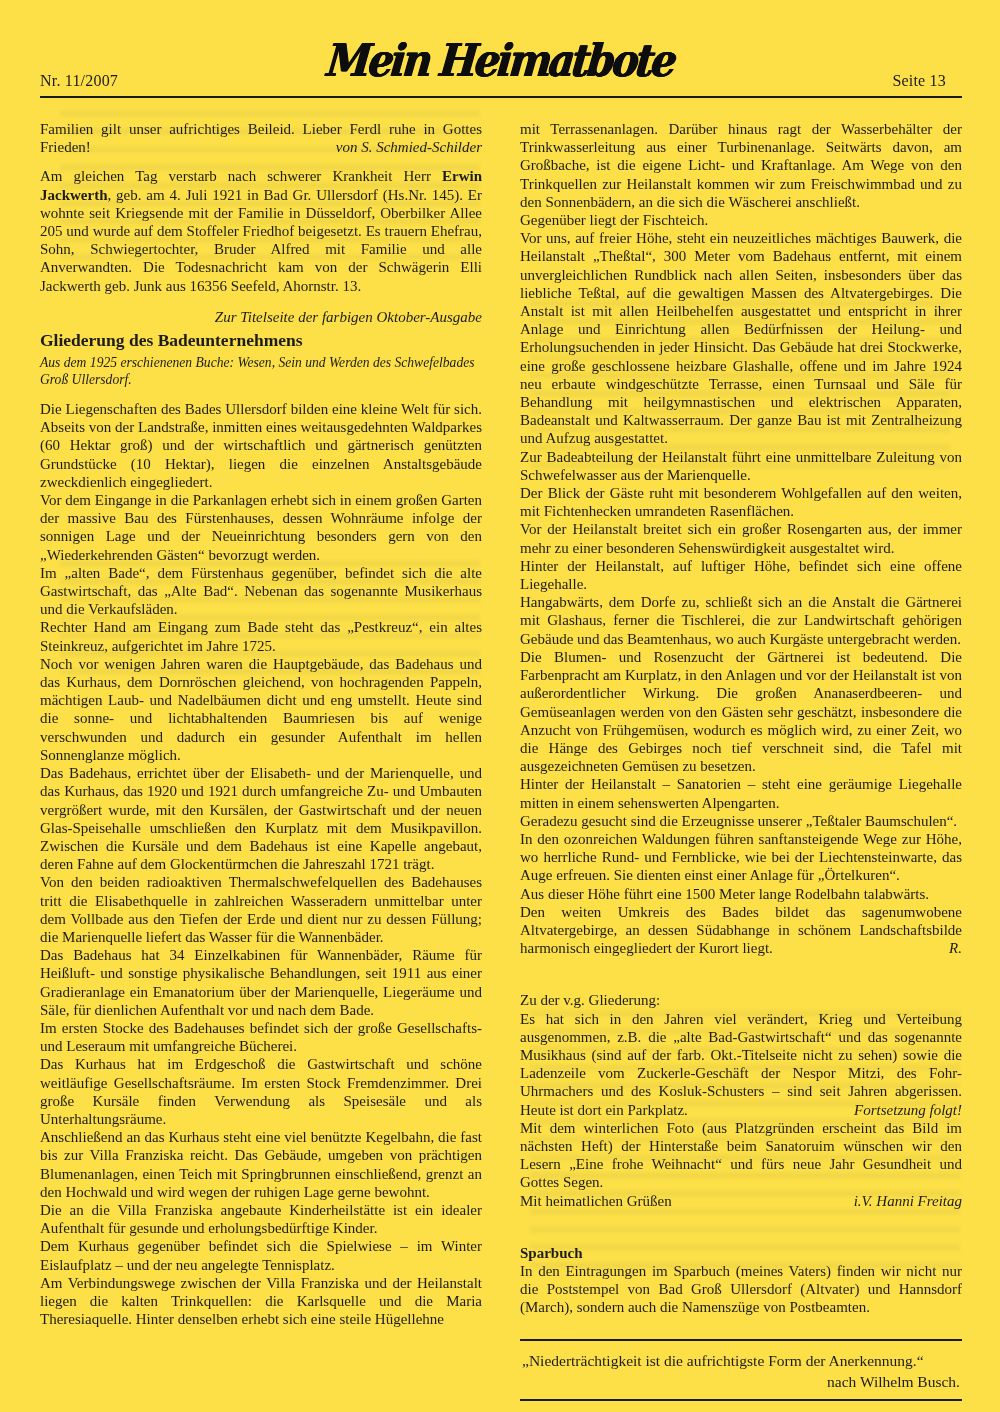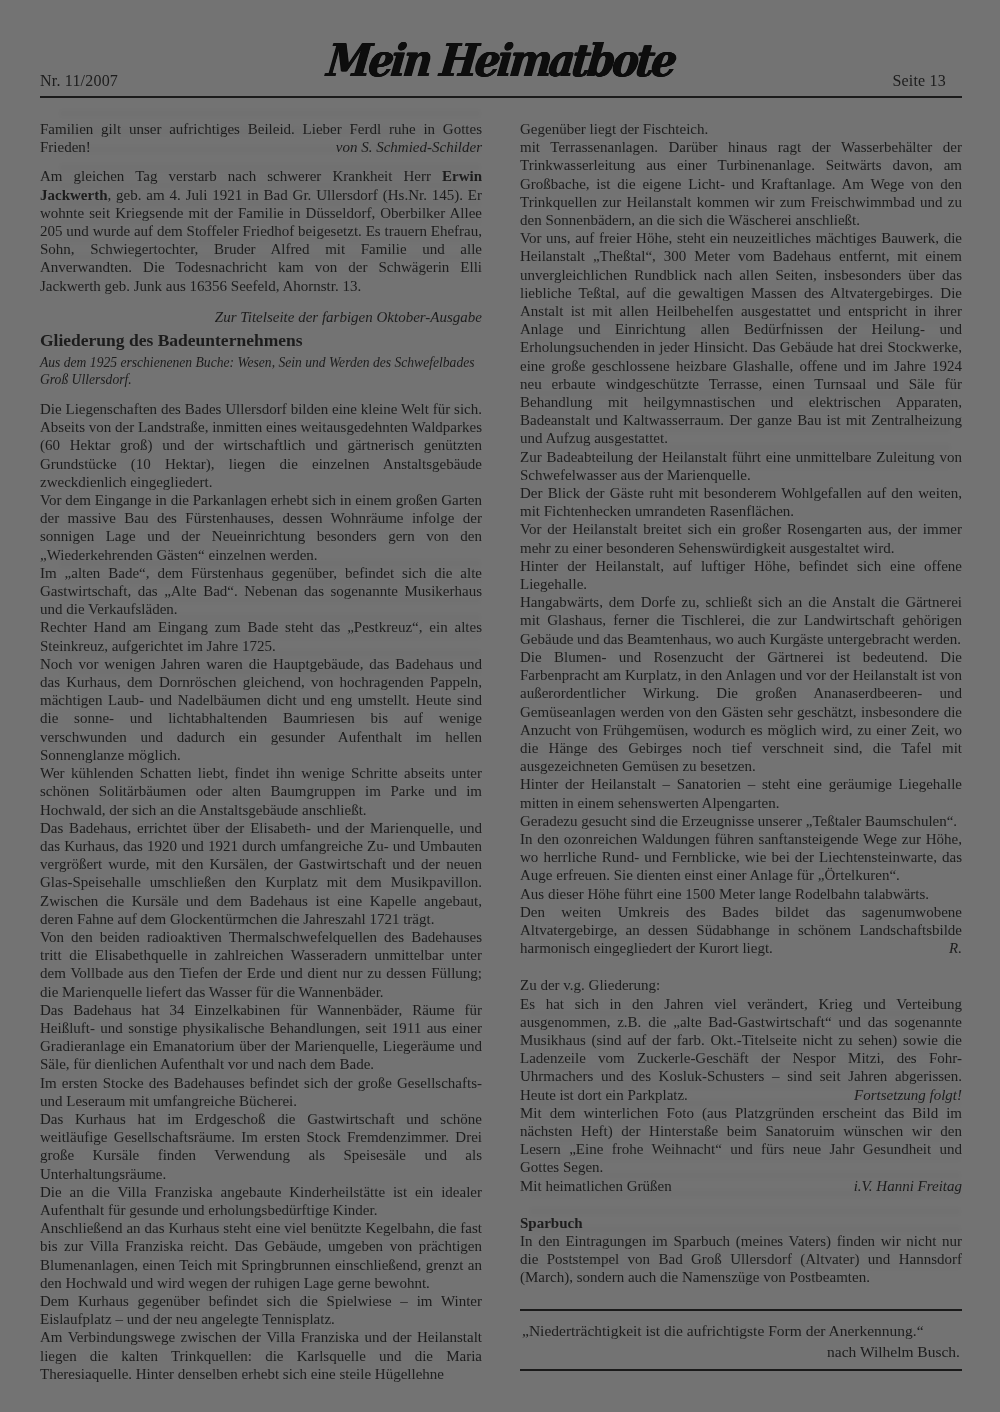--- a/index.html
+++ b/index.html
@@ -1,20 +1,20 @@
 <!DOCTYPE html>
 <html lang="de"><head>
 <meta charset="utf-8">
 <style>
   html,body{margin:0;padding:0;background:#e8e6e1;}
   .page{
     position:relative;
     width:1000px;height:1412px;
     margin:0 auto;
-    background:#737373;
+    background:#fde047;
     color:#1c1c1c;
     font-family:"Liberation Serif","DejaVu Serif",serif;
     box-sizing:border-box;
     padding:34px 38px 0 40px;
     overflow:hidden;
   }
   
   .ghost{
     position:absolute;
     opacity:0.055;
@@ -58,21 +58,21 @@
   .col{
     width:448px;
     font-size:15px;
     line-height:18.2px;
     text-align:justify;
     text-justify:inter-word;
     hyphens:auto;-webkit-hyphens:auto;
   }
   .para{margin:0;}
   .para.sp{margin-top:11px;}
-  .para.sp2{margin-top:19px;}
+  .para.sp2{margin-top:34px;}
   .b{font-weight:bold;}
   .i{font-style:italic;}
   .ci{text-align:right;font-style:italic;margin-top:13px;}
   .cb{text-align:left;font-weight:bold;font-size:17.5px;line-height:22px;margin-top:3px;margin-bottom:4px;}
   .si{font-style:italic;font-size:13.6px;line-height:16.5px;text-align:left;margin-bottom:12px;}
   .tail{float:right;}
   .tail.i{font-style:italic;}
 
   .quote-box{
     margin-top:22px;
@@ -100,39 +100,38 @@
   </div>
 
   <div class="columns">
     <div class="col" id="col-left">
         <p class="para "><span>Familien gilt unser aufrichtiges Beileid. Lieber Ferdl ruhe in Gottes Frieden!</span><span class="tail i">von S. Schmied-Schilder</span></p>
         <p class="para sp"><span>Am gleichen Tag verstarb nach schwerer Krankheit Herr </span><span class="b">Erwin Jackwerth</span><span>, geb. am 4. Juli 1921 in Bad Gr. Ullersdorf (Hs.Nr. 145). Er wohnte seit Kriegsende mit der Familie in Düsseldorf, Oberbilker Allee 205 und wurde auf dem Stoffeler Friedhof beigesetzt. Es trauern Ehefrau, Sohn, Schwiegertochter, Bruder Alfred mit Familie und alle Anverwandten. Die Todesnachricht kam von der Schwägerin Elli Jackwerth geb. Junk aus 16356 Seefeld, Ahornstr. 13.</span></p>
         <p class="para ci"><span>Zur Titelseite der farbigen Oktober-Ausgabe</span></p>
         <p class="para cb"><span>Gliederung des Badeunternehmens</span></p>
         <p class="para si"><span>Aus dem 1925 erschienenen Buche: Wesen, Sein und Werden des Schwefelbades Groß Ullersdorf.</span></p>
         <p class="para "><span>Die Liegenschaften des Bades Ullersdorf bilden eine kleine Welt für sich. Abseits von der Landstraße, inmitten eines weitausgedehnten Waldparkes (60 Hektar groß) und der wirtschaftlich und gärtnerisch genützten Grundstücke (10 Hektar), liegen die einzelnen Anstaltsgebäude zweckdienlich eingegliedert.</span></p>
-        <p class="para "><span>Vor dem Eingange in die Parkanlagen erhebt sich in einem großen Garten der massive Bau des Fürstenhauses, dessen Wohnräume infolge der sonnigen Lage und der Neueinrichtung besonders gern von den „Wiederkehrenden Gästen“ einzelnen werden.</span></p>
+        <p class="para "><span>Vor dem Eingange in die Parkanlagen erhebt sich in einem großen Garten der massive Bau des Fürstenhauses, dessen Wohnräume infolge der sonnigen Lage und der Neueinrichtung besonders gern von den „Wiederkehrenden Gästen“ bevorzugt werden.</span></p>
         <p class="para "><span>Im „alten Bade“, dem Fürstenhaus gegenüber, befindet sich die alte Gastwirtschaft, das „Alte Bad“. Nebenan das sogenannte Musikerhaus und die Verkaufsläden.</span></p>
         <p class="para "><span>Rechter Hand am Eingang zum Bade steht das „Pestkreuz“, ein altes Steinkreuz, aufgerichtet im Jahre 1725.</span></p>
         <p class="para "><span>Noch vor wenigen Jahren waren die Hauptgebäude, das Badehaus und das Kurhaus, dem Dornröschen gleichend, von hochragenden Pappeln, mächtigen Laub- und Nadelbäumen dicht und eng umstellt. Heute sind die sonne- und lichtabhaltenden Baumriesen bis auf wenige verschwunden und dadurch ein gesunder Aufenthalt im hellen Sonnenglanze möglich.</span></p>
-        <p class="para "><span>Wer kühlenden Schatten liebt, findet ihn wenige Schritte abseits unter schönen Solitärbäumen oder alten Baumgruppen im Parke und im Hochwald, der sich an die Anstaltsgebäude anschließt.</span></p>
         <p class="para "><span>Das Badehaus, errichtet über der Elisabeth- und der Marienquelle, und das Kurhaus, das 1920 und 1921 durch umfangreiche Zu- und Umbauten vergrößert wurde, mit den Kursälen, der Gastwirtschaft und der neuen Glas-Speisehalle umschließen den Kurplatz mit dem Musikpavillon. Zwischen die Kursäle und dem Badehaus ist eine Kapelle angebaut, deren Fahne auf dem Glockentürmchen die Jahreszahl 1721 trägt.</span></p>
         <p class="para "><span>Von den beiden radioaktiven Thermalschwefelquellen des Badehauses tritt die Elisabethquelle in zahlreichen Wasseradern unmittelbar unter dem Vollbade aus den Tiefen der Erde und dient nur zu dessen Füllung; die Marienquelle liefert das Wasser für die Wannenbäder.</span></p>
         <p class="para "><span>Das Badehaus hat 34 Einzelkabinen für Wannenbäder, Räume für Heißluft- und sonstige physikalische Behandlungen, seit 1911 aus einer Gradieranlage ein Emanatorium über der Marienquelle, Liegeräume und Säle, für dienlichen Aufenthalt vor und nach dem Bade.</span></p>
         <p class="para "><span>Im ersten Stocke des Badehauses befindet sich der große Gesellschafts- und Leseraum mit umfangreiche Bücherei.</span></p>
         <p class="para "><span>Das Kurhaus hat im Erdgeschoß die Gastwirtschaft und schöne weitläufige Gesellschaftsräume. Im ersten Stock Fremdenzimmer. Drei große Kursäle finden Verwendung als Speisesäle und als Unterhaltungsräume.</span></p>
+        <p class="para "><span>Anschließend an das Kurhaus steht eine viel benützte Kegelbahn, die fast bis zur Villa Franziska reicht. Das Gebäude, umgeben von prächtigen Blumenanlagen, einen Teich mit Springbrunnen einschließend, grenzt an den Hochwald und wird wegen der ruhigen Lage gerne bewohnt.</span></p>
         <p class="para "><span>Die an die Villa Franziska angebaute Kinderheilstätte ist ein idealer Aufenthalt für gesunde und erholungsbedürftige Kinder.</span></p>
-        <p class="para "><span>Anschließend an das Kurhaus steht eine viel benützte Kegelbahn, die fast bis zur Villa Franziska reicht. Das Gebäude, umgeben von prächtigen Blumenanlagen, einen Teich mit Springbrunnen einschließend, grenzt an den Hochwald und wird wegen der ruhigen Lage gerne bewohnt.</span></p>
         <p class="para "><span>Dem Kurhaus gegenüber befindet sich die Spielwiese – im Winter Eislaufplatz – und der neu angelegte Tennisplatz.</span></p>
         <p class="para "><span>Am Verbindungswege zwischen der Villa Franziska und der Heilanstalt liegen die kalten Trinkquellen: die Karlsquelle und die Maria Theresiaquelle. Hinter denselben erhebt sich eine steile Hügellehne</span></p>
       </div>
     <div class="col" id="col-right">
 
-    <p class="para "><span>Gegenüber liegt der Fischteich.</span></p>
-        <p class="para "><span>mit Terrassenanlagen. Darüber hinaus ragt der Wasserbehälter der Trinkwasserleitung aus einer Turbinenanlage. Seitwärts davon, am Großbache, ist die eigene Licht- und Kraftanlage. Am Wege von den Trinkquellen zur Heilanstalt kommen wir zum Freischwimmbad und zu den Sonnenbädern, an die sich die Wäscherei anschließt.</span></p>
+    <p class="para "><span>mit Terrassenanlagen. Darüber hinaus ragt der Wasserbehälter der Trinkwasserleitung aus einer Turbinenanlage. Seitwärts davon, am Großbache, ist die eigene Licht- und Kraftanlage. Am Wege von den Trinkquellen zur Heilanstalt kommen wir zum Freischwimmbad und zu den Sonnenbädern, an die sich die Wäscherei anschließt.</span></p>
+        <p class="para "><span>Gegenüber liegt der Fischteich.</span></p>
         <p class="para "><span>Vor uns, auf freier Höhe, steht ein neuzeitliches mächtiges Bauwerk, die Heilanstalt „Theßtal“, 300 Meter vom Badehaus entfernt, mit einem unvergleichlichen Rundblick nach allen Seiten, insbesonders über das liebliche Teßtal, auf die gewaltigen Massen des Altvatergebirges. Die Anstalt ist mit allen Heilbehelfen ausgestattet und entspricht in ihrer Anlage und Einrichtung allen Bedürfnissen der Heilung- und Erholungsuchenden in jeder Hinsicht. Das Gebäude hat drei Stockwerke, eine große geschlossene heizbare Glashalle, offene und im Jahre 1924 neu erbaute windgeschützte Terrasse, einen Turnsaal und Säle für Behandlung mit heilgymnastischen und elektrischen Apparaten, Badeanstalt und Kaltwasserraum. Der ganze Bau ist mit Zentralheizung und Aufzug ausgestattet.</span></p>
         <p class="para "><span>Zur Badeabteilung der Heilanstalt führt eine unmittelbare Zuleitung von Schwefelwasser aus der Marienquelle.</span></p>
         <p class="para "><span>Der Blick der Gäste ruht mit besonderem Wohlgefallen auf den weiten, mit Fichtenhecken umrandeten Rasenflächen.</span></p>
         <p class="para "><span>Vor der Heilanstalt breitet sich ein großer Rosengarten aus, der immer mehr zu einer besonderen Sehenswürdigkeit ausgestaltet wird.</span></p>
         <p class="para "><span>Hinter der Heilanstalt, auf luftiger Höhe, befindet sich eine offene Liegehalle.</span></p>
         <p class="para "><span>Hangabwärts, dem Dorfe zu, schließt sich an die Anstalt die Gärtnerei mit Glashaus, ferner die Tischlerei, die zur Landwirtschaft gehörigen Gebäude und das Beamtenhaus, wo auch Kurgäste untergebracht werden.</span></p>
         <p class="para "><span>Die Blumen- und Rosenzucht der Gärtnerei ist bedeutend. Die Farbenpracht am Kurplatz, in den Anlagen und vor der Heilanstalt ist von außerordentlicher Wirkung. Die großen Ananaserdbeeren- und Gemüseanlagen werden von den Gästen sehr geschätzt, insbesondere die Anzucht von Frühgemüsen, wodurch es möglich wird, zu einer Zeit, wo die Hänge des Gebirges noch tief verschneit sind, die Tafel mit ausgezeichneten Gemüsen zu besetzen.</span></p>
         <p class="para "><span>Hinter der Heilanstalt – Sanatorien – steht eine geräumige Liegehalle mitten in einem sehenswerten Alpengarten.</span></p>
         <p class="para "><span>Geradezu gesucht sind die Erzeugnisse unserer „Teßtaler Baumschulen“.</span></p>
         <p class="para "><span>In den ozonreichen Waldungen führen sanftansteigende Wege zur Höhe, wo herrliche Rund- und Fernblicke, wie bei der Liechtensteinwarte, das Auge erfreuen. Sie dienten einst einer Anlage für „Örtelkuren“.</span></p>

